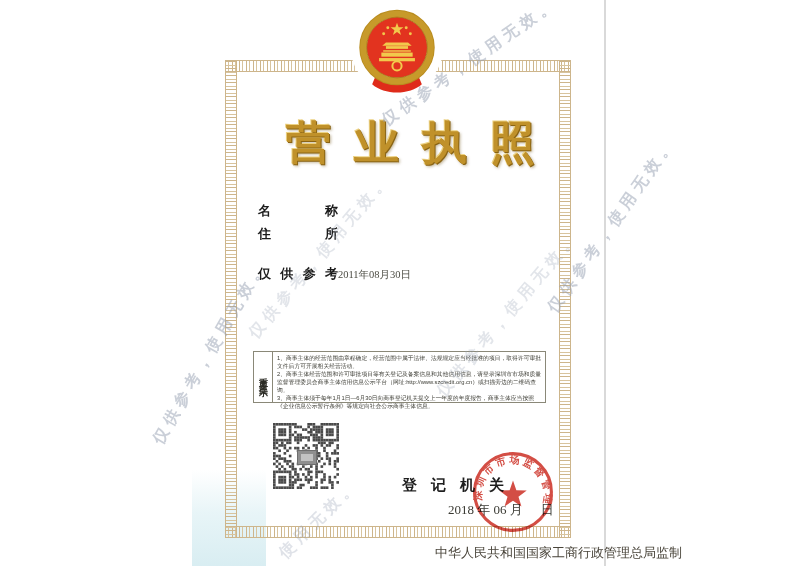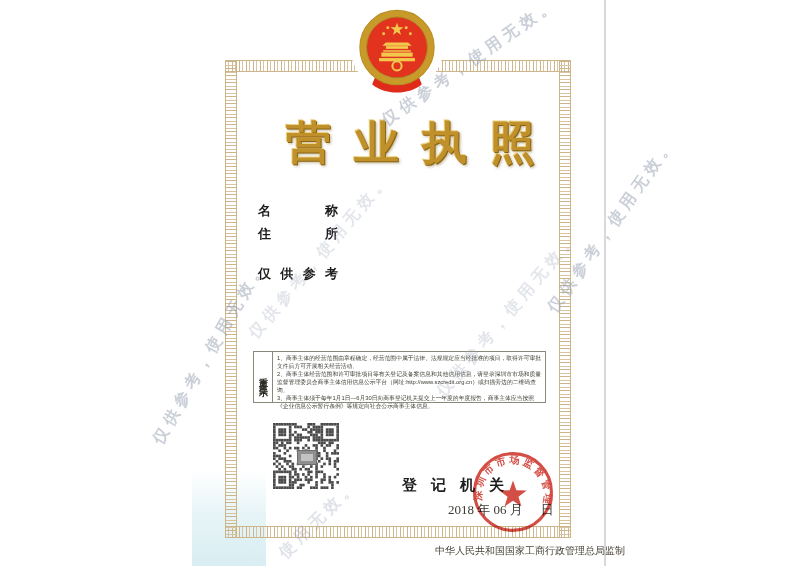--- a/index.html
+++ b/index.html
@@ -60,21 +60,21 @@
   .reg-label{position:absolute;left:402px;top:476px;font-size:15px;font-weight:bold;
      letter-spacing:14px;white-space:nowrap;color:#1e1e1e;z-index:6;}
 
   .date-line{position:absolute;left:448px;top:501px;font-size:13px;color:#3a3a33;white-space:nowrap;
      font-family:"Liberation Serif","DejaVu Serif",serif;z-index:6;}
   .date-gap{display:inline-block;width:18px;}
 
   .seal{position:absolute;left:465px;top:444px;width:96px;height:96px;z-index:20;
      mix-blend-mode:multiply;opacity:.9;}
 
-  .footer-line{position:absolute;left:435px;top:544px;font-size:10px;color:#49443a;white-space:nowrap;
+  .footer-line{position:absolute;left:435px;top:544px;font-size:13px;color:#49443a;white-space:nowrap;
      font-family:Liberation Mono, monospace;z-index:6;}
 
   
   .wm{position:absolute;white-space:nowrap;font-size:16px;font-weight:bold;letter-spacing:5px;
      color:rgba(150,160,178,.5);z-index:40;pointer-events:none;transform-origin:center;}
   .wm1{left:470px;top:62px;transform:translate(-50%,-50%) rotate(-35deg);}
   .wm2{left:612px;top:225px;transform:translate(-50%,-50%) rotate(-55deg);}
   .wm3{left:210px;top:352px;transform:translate(-50%,-50%) rotate(-60deg);}
   .wm4{left:320px;top:256px;transform:translate(-50%,-50%) rotate(-50deg);color:rgba(150,160,178,.28);}
   .wm5{left:508px;top:314px;transform:translate(-50%,-50%) rotate(-50deg);color:rgba(150,160,178,.28);}
@@ -117,20 +117,21 @@
 
   <div class="fields">
     <div class="frow g1">
       <div class="flabel">名称</div>
     </div>
     <div class="frow g3">
       <div class="flabel">住所</div>
     </div>
     <div class="frow">
       <div class="flabel">仅供参考</div>
+      <div class="fvalue">2011年08月30日</div>
     </div>
   </div>
 
   <div class="notice">
     <div class="notice-label">重要提示</div>
     <div class="notice-div"></div>
     <div class="notice-text">
       <p>1、商事主体的经营范围由章程确定，经营范围中属于法律、法规规定应当经批准的项目，取得许可审批文件后方可开展相关经营活动。</p>
       <p>2、商事主体经营范围和许可审批项目等有关登记及备案信息和其他信用信息，请登录深圳市市场和质量监督管理委员会商事主体信用信息公示平台（网址:http://www.szcredit.org.cn）或扫描旁边的二维码查询。</p>
       <p>3、商事主体须于每年1月1日—6月30日向商事登记机关提交上一年度的年度报告，商事主体应当按照《企业信息公示暂行条例》等规定向社会公示商事主体信息。</p>

